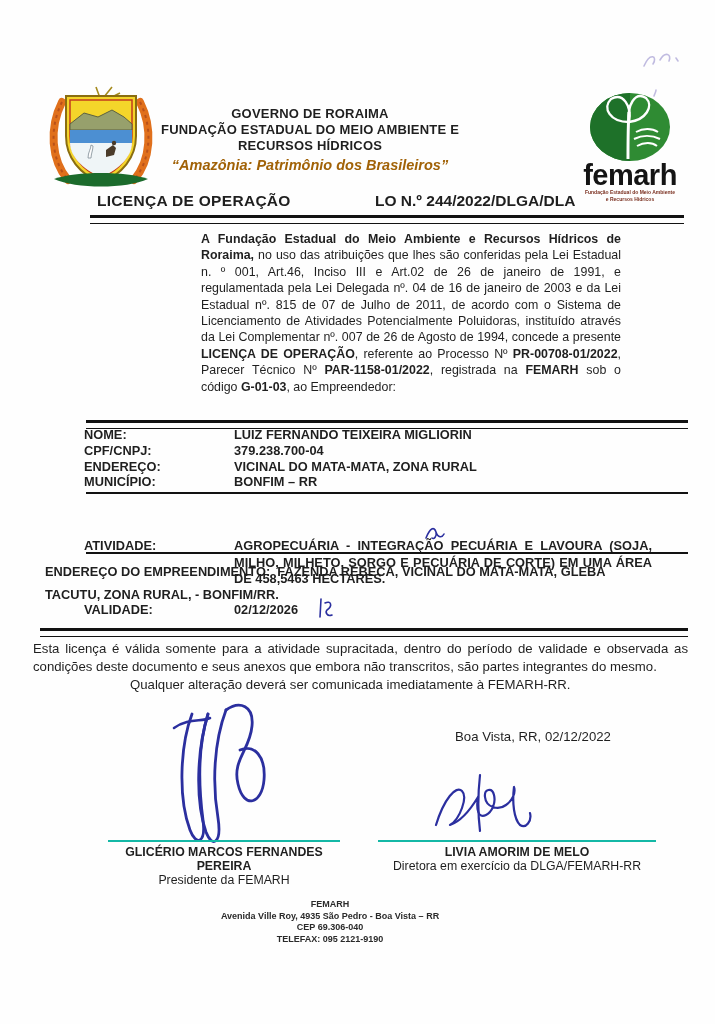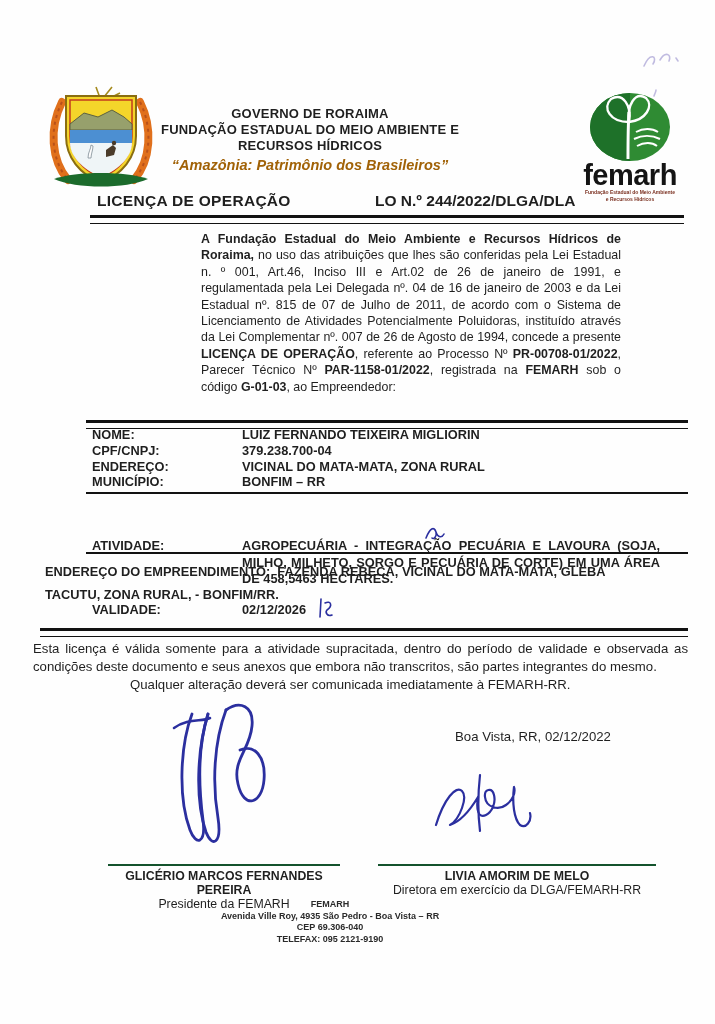--- a/index.html
+++ b/index.html
@@ -22,36 +22,36 @@
   
   .doc-title{position:absolute; left:97px; top:192px; font-size:15.5px; font-weight:bold; letter-spacing:.3px;}
   .doc-number{position:absolute; left:375px; top:192px; font-size:15.5px; font-weight:bold;}
   .rule{position:absolute; background:transparent;}
   .rule-double{height:5px; border-top:3px solid #121212; border-bottom:1.6px solid #121212;}
   .rule-single{height:0; border-top:2px solid #121212;}
   
   .preamble{position:absolute; left:193px; top:223px; width:420px; margin:8px;
     font-size:12.4px; line-height:16.4px; text-align:justify;}
   
-  .fieldset{position:absolute; left:92px; font-weight:bold; font-size:12.8px;}
+  .fieldset{position:absolute; left:84px; font-weight:bold; font-size:12.8px;}
   .field-row{display:flex; line-height:15.8px;}
   .field-label{width:150px; flex:0 0 150px;}
   .field-value{flex:1;}
   .activity-value{width:418px; flex:0 0 418px; text-align:justify; line-height:16.6px;}
   .site{position:absolute; left:45px; top:560px; width:614px; margin:0;
     font-weight:bold; font-size:12.8px; line-height:23px;}
   
   .conditions{position:absolute; left:33px; top:640px; width:655px; font-size:13.2px; line-height:18px;}
   .conditions p{margin:0; text-align:justify;}
   .conditions .notice{padding-left:97px; text-align:left;}
   .place-date{position:absolute; left:455px; top:729px; font-size:13.2px;}
   
   .sig-scribble-left{position:absolute; left:168px; top:698px;}
   .sig-scribble-right{position:absolute; left:428px; top:773px;}
-  .sig-block{position:absolute; top:864px; border-top:2px solid #14532d; text-align:center; padding-top:3px;}
+  .sig-block{position:absolute; top:840px; border-top:2px solid #14b8a6; text-align:center; padding-top:3px;}
   .sig-left{left:108px; width:232px;}
   .sig-right{left:378px; width:278px;}
   .sig-name{font-size:12.3px; font-weight:bold; line-height:14px;}
   .sig-role{font-size:12.3px; line-height:15px;}
   
   .footer{position:absolute; left:148px; top:899px; width:364px; text-align:center;
     font-size:9px; font-weight:bold; line-height:11.5px; color:#2a2a2a;}
   
   .ink{stroke:#2b2f9f; fill:none; stroke-linecap:round; stroke-linejoin:round;}
 </style>

